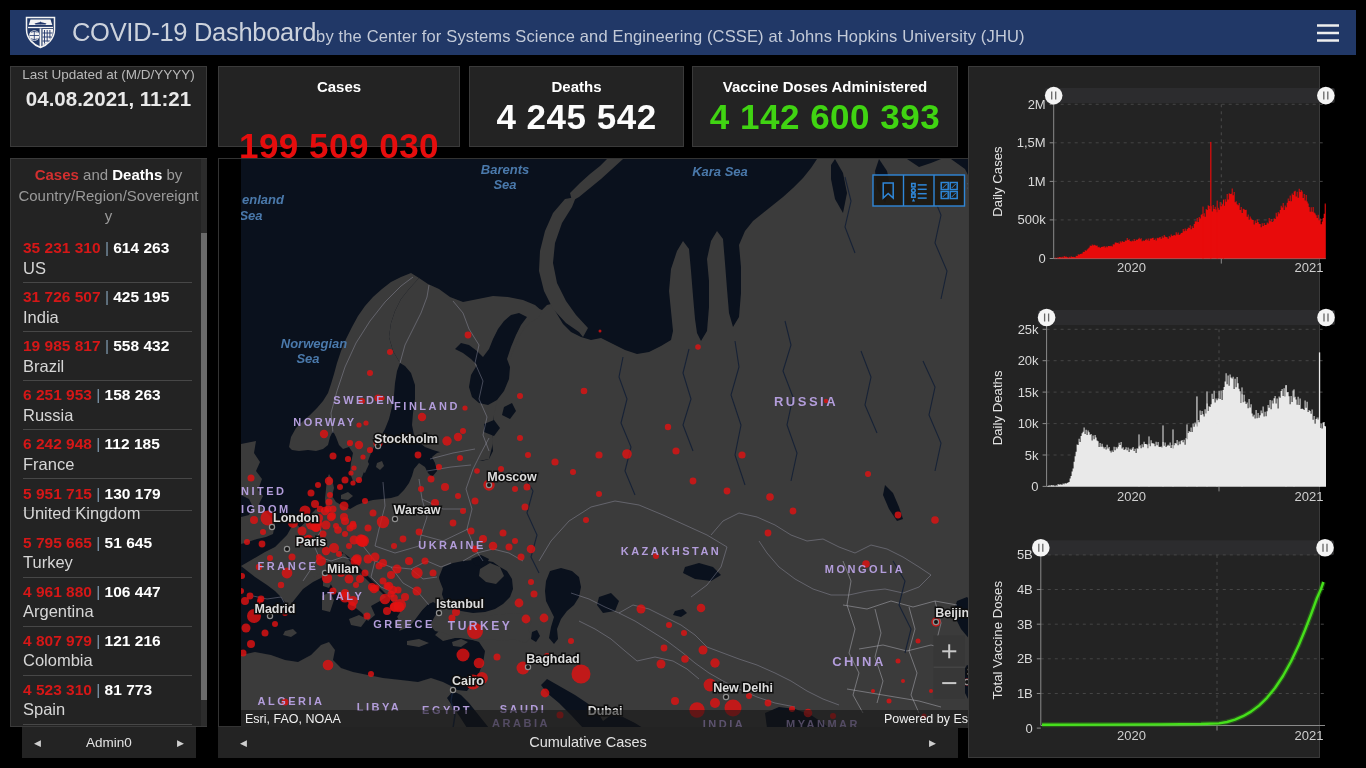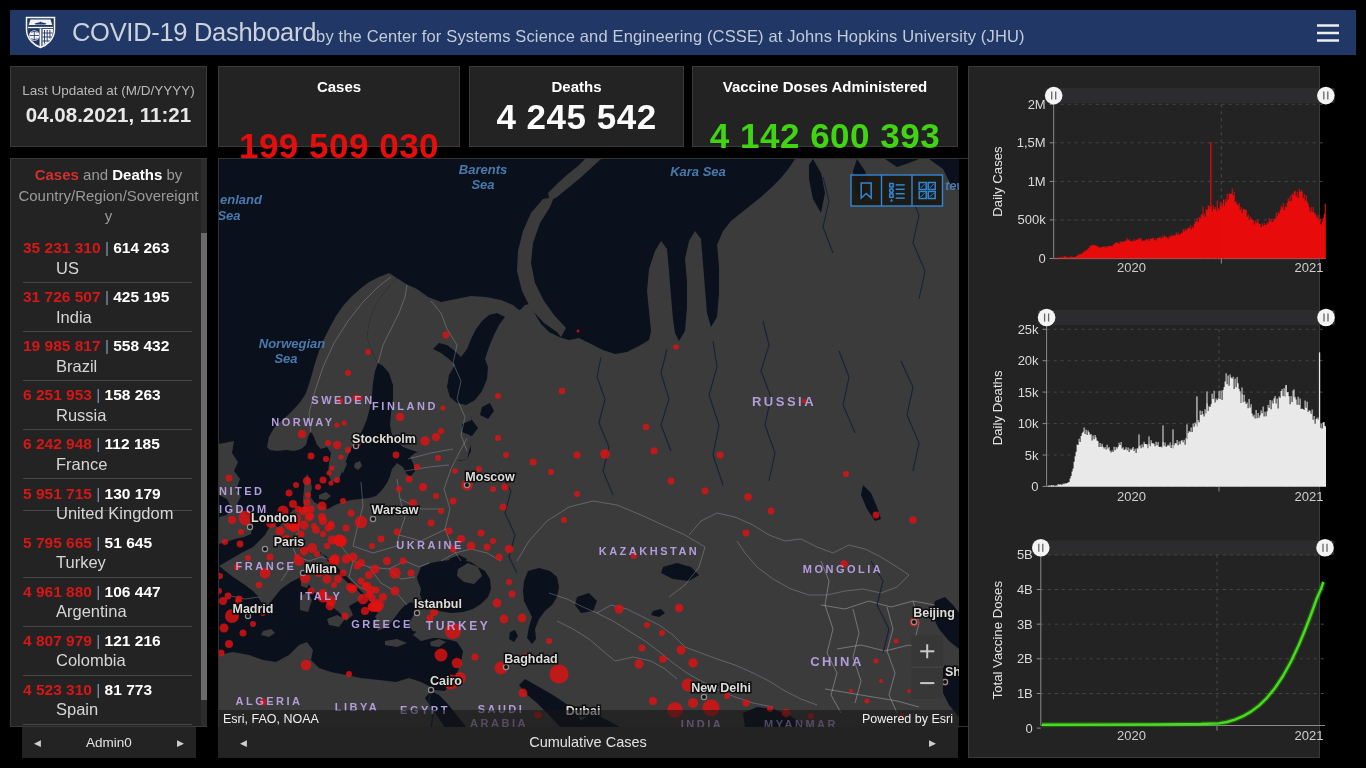--- a/index.html
+++ b/index.html
@@ -19,21 +19,21 @@
 
 #list { left:10px; top:158px; width:197px; height:569px; }
 #list .hd { text-align:center; color:#9a9a9a; font-size:15px; line-height:20.5px; padding-top:6px; }
 #list .hd b.c { color:#d32f2f; font-weight:bold; }
 #list .hd b.d { color:#fff; }
 .row { position:absolute; left:12px; right:14px; border-bottom:1px solid #474747; }
 .rnum { position:absolute; top:5px; font-size:15.5px; font-weight:bold; white-space:nowrap;}
 .rnum .red { color:#d51717; }
 .rnum .sep { color:#7e98ad; font-weight:normal; }
 .rnum .wnum { color:#ffffff; }
-.cname { position:absolute; top:24.5px; font-size:16.5px; color:#d6d6d6;margin-left:33px; }
+.cname { position:absolute; top:24.5px; font-size:16.5px; color:#d6d6d6; }
 #scroll { position:absolute; left:190px; top:0px; width:6px; height:567px; background:#2c2c2c; }
 #thumb { position:absolute; left:0; top:74px; width:6px; height:467px; background:#6a6a6a; }
 
 .bbar { position:absolute; background:#232323; color:#e2e2e2; font-size:14px; }
 .arrow { position:absolute; top:0; bottom:0; display:flex; align-items:center; color:#cfcfcf; font-size:9px; }
 </style></head>
 <body>
 <div id="hdr" class="abs">
   <svg width="31" height="33" viewBox="0 0 31 33" style="margin-left:15px">
     <path d="M1.5,1.5 h28 v12 c0,9.5 -7.5,15.5 -14,18 c-6.5,-2.5 -14,-8.5 -14,-18 Z" fill="none" stroke="#f3f3f3" stroke-width="1.5"></path>
@@ -48,34 +48,34 @@
     <path d="M19.5,14 v13.5 M22.2,14 v11.5 M24.9,14 v8.5 M17.5,17 h10 M17.5,21 h9 M17.5,25 h7" stroke="#20366b" stroke-width="0.9"></path>
   </svg>
   <span class="title">COVID-19 Dashboard</span>
   <span class="sub">by the Center for Systems Science and Engineering (CSSE) at Johns Hopkins University (JHU)</span>
   <svg width="24" height="20" viewBox="0 0 24 20" style="position:absolute; right:16px; top:13px;">
     <path d="M1,2.5 h22 M1,10 h22 M1,17.5 h22" stroke="#eee" stroke-width="2.4"></path>
   </svg>
 </div>
 
 <div class="panel" style="left:10px; top:66px; width:197px; height:81px;">
-  <div style="text-align:center; color:#b9b9b9; font-size:13.5px; margin-top:16px;">Last Updated at (M/D/YYYY)</div>
+  <div style="text-align:center; color:#b9b9b9; font-size:13.5px; margin-top:0;">Last Updated at (M/D/YYYY)</div>
   <div style="text-align:center; color:#e8e8e8; font-size:20.5px; font-weight:bold; margin-top:5px;">04.08.2021, 11:21</div>
 </div>
 <div class="panel" style="left:218px; top:66px; width:242px; height:81px;">
   <div class="statlabel">Cases</div>
     <div class="statnum" style="color:#e60d0d;margin-top:29px;">199 509 030</div>
 </div>
 <div class="panel" style="left:469px; top:66px; width:215px; height:81px;">
   <div class="statlabel">Deaths</div>
     <div class="statnum" style="color:#fcfcfc;">4 245 542</div>
 </div>
 <div class="panel" style="left:692px; top:66px; width:266px; height:81px;">
   <div class="statlabel">Vaccine Doses Administered</div>
-    <div class="statnum" style="color:#40d412;margin-top:19px;">4 142 600 393</div>
+    <div class="statnum" style="color:#40d412;">4 142 600 393</div>
 </div>
 
 <div class="panel" id="list">
   <div class="hd"><b class="c">Cases</b> and <b class="d">Deaths</b> by<br>Country/Region/Sovereignt<br>y</div>
   <div class="row" style="top:75.0px;height:49.1px">
 <div class="rnum"><span class="red">35 231 310</span><span class="sep"> | </span><span class="wnum">614 263</span></div>
 <div class="cname">US</div>
     </div>
 <div class="row" style="top:124.1px;height:49.1px">
 <div class="rnum"><span class="red">31 726 507</span><span class="sep"> | </span><span class="wnum">425 195</span></div>
@@ -111,21 +111,21 @@
     </div>
 <div class="row" style="top:516.9px;height:49.1px">
 <div class="rnum"><span class="red">4 523 310</span><span class="sep"> | </span><span class="wnum">81 773</span></div>
 <div class="cname">Spain</div>
     </div>
   <div id="scroll">
       <div id="thumb"></div>
     </div>
 </div>
 
-<div class="abs" style="left:218px; top:158px; width:876px; height:569px; border:1px solid #333;">
+<div class="abs" style="left:218px; top:158px; width:876px; height:569px; border:1px solid #333;padding-left:22px;">
 <svg width="740" height="569" viewBox="0 0 740 569" font-family="Liberation Sans, sans-serif">
 <rect x="0" y="0" width="740" height="569" fill="#0a111d"></rect>
 <polygon points="0,569 0,407 12,400 24,393 34,388 40,382 46,376 50,369 54,363 59,369 65,362 70,355 75,350 80,353 85,349 84,340 85,330 86,320 88,315 91,320 93,329 91,337 95,343 102,347 109,350 116,346 124,343 132,341 141,340 150,339 157,337 163,331 168,324 171,317 173,310 178,304 184,308 187,314 191,318 196,312 194,304 191,298 196,294 203,292 211,295 220,298 231,300 241,302 248,300 252,292 251,280 253,266 252,252 255,238 259,224 263,210 267,196 272,183 277,172 283,163 289,155 295,149 301,151 306,146 310,145 316,155 322,165 330,173 340,178 350,181 360,179 372,185 384,191 396,195 408,193 420,187 430,181 432,172 430,152 428,132 430,110 436,92 442,82 448,90 450,112 452,137 454,160 456,174 460,182 466,172 468,148 468,122 466,100 470,82 476,72 482,80 484,104 486,130 488,154 492,168 498,158 500,134 500,108 498,86 504,72 512,62 522,54 532,46 542,38 552,29 562,19 570,9 576,0 740,0 740,569" fill="#3b3b3b"></polygon>
 <polygon points="0,285 15,282 13,294 19,303 15,312 21,320 17,331 22,337 18,345 24,352 30,358 34,365 32,375 25,378 16,380 7,383 0,385" fill="#3b3b3b"></polygon>
 <polygon points="0,336 8,340 12,348 8,356 0,358" fill="#0a111d"></polygon>
 <polygon points="48,288 50,278 55,269 62,262 69,256 76,249 82,242 87,234 90,225 93,215 96,204 100,192 105,180 111,168 117,157 124,147 132,138 141,130 150,123 160,118 170,114 178,119 168,130 160,140 154,152 150,164 148,178 152,192 159,204 156,212 154,224 153,236 151,248 148,260 144,270 139,279 134,286 130,294 127,302 124,310 121,318 118,323 112,322 109,314 110,304 112,294 108,288 102,290 98,286 95,278 92,272 89,278 87,286 82,290 75,292 67,291 58,292 51,291" fill="#3b3b3b"></polygon>
 <polygon points="159,204 152,192 148,178 150,164 154,152 160,140 168,130 178,119 187,125 198,130 209,138 222,143 237,140 252,137 267,138 282,141 294,146 301,152 297,159 290,163 284,168 278,178 273,190 268,202 264,214 260,228 256,242 253,256 251,270 252,284 248,300 238,302 226,300 214,297 202,294 192,291 184,288 178,283 173,276 171,266 172,254 174,240 174,226 170,214 164,207" fill="#3b3b3b"></polygon>
 <polygon points="0,434 14,429 30,433 42,440 48,450 45,462 36,472 24,485 11,492 0,491" fill="#3b3b3b"></polygon>
 <polygon points="0,496 14,493 30,496 44,501 57,503 70,496 80,486 88,483 94,491 92,501 100,509 112,513 127,516 142,519 160,521 177,523 190,519 202,523 210,527 216,531 212,542 216,554 220,564 218,569 0,569" fill="#3b3b3b"></polygon>
 <polygon points="324,40 312,54 304,72 299,92 298,112 303,132 312,150 325,164 338,173 342,178 347,169 335,156 325,142 316,124 312,104 314,84 321,64 331,48 335,38" fill="#3b3b3b"></polygon>

